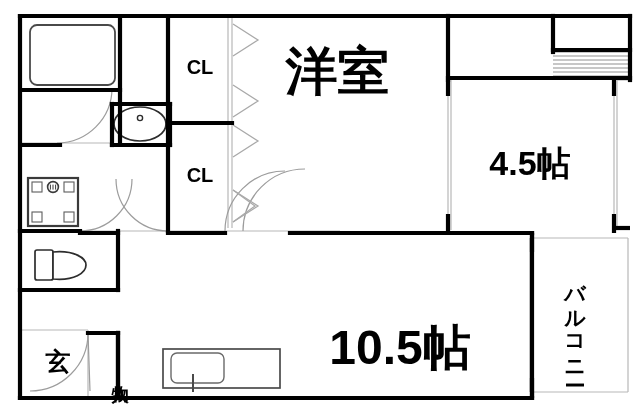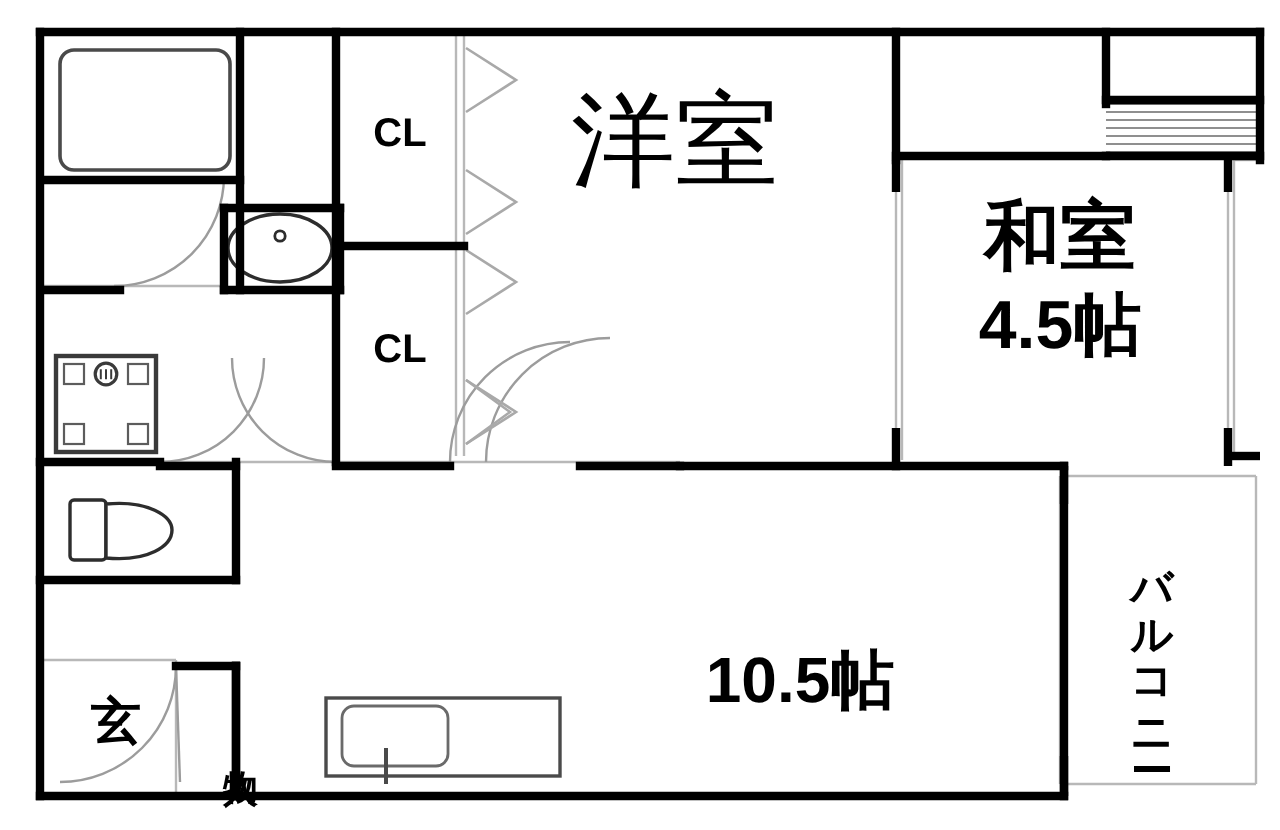--- a/index.html
+++ b/index.html
@@ -26,37 +26,37 @@
     position: absolute;
     color: #000000;
     font-weight: bold;
     line-height: 1.0;
     white-space: pre;
     text-align: center;
     letter-spacing: 0px;
   }
   .label-room-main {
     font-size: 52px;
-    font-weight: normal;
+    font-weight: bold;
   }
   .label-room-sub {
     font-size: 48px;
     font-weight: bold;
   }
   .label-wa-main {
     font-size: 38px;
   }
   .label-wa-sub {
     font-size: 34px;
   }
   .label-ldk-main {
     font-size: 50px;
   }
   .label-ldk-sub {
-    font-size: 32px;
+    font-size: 48px;
   }
   .label-cl {
     font-size: 20px;
     font-weight: bold;
   }
   .label-oshiire {
     font-size: 24px;
     font-weight: bold;
     letter-spacing: 1px;
   }
@@ -247,21 +247,20 @@
       <line x1="614" y1="80" x2="614" y2="96"></line>
       <line x1="614" y1="214" x2="614" y2="233"></line>
       <line x1="532" y1="233" x2="532" y2="252"></line>
       <line x1="532" y1="378" x2="532" y2="398"></line>
       <line x1="614" y1="228" x2="630" y2="228"></line>
     </g>
   </svg>
 
   <div class="label label-room-main" style="left:265px; top:45px; width:145px;">洋室</div>
 
-  <div class="label label-wa-main" style="left:455px; top:100px; width:150px;">和室</div>
   <div class="label label-wa-sub" style="left:450px; top:146px; width:160px;">4.5帖</div>
 
   <div class="label label-ldk-sub" style="left:300px; top:324px; width:200px;">10.5帖</div>
 
   <div class="label label-cl" style="left:172px; top:57px; width:56px;">CL</div>
 
   <div class="label label-cl" style="left:172px; top:165px; width:56px;">CL</div>
 
 
   <div class="label label-mono" style="left:92px; top:340px; width:24px;">

